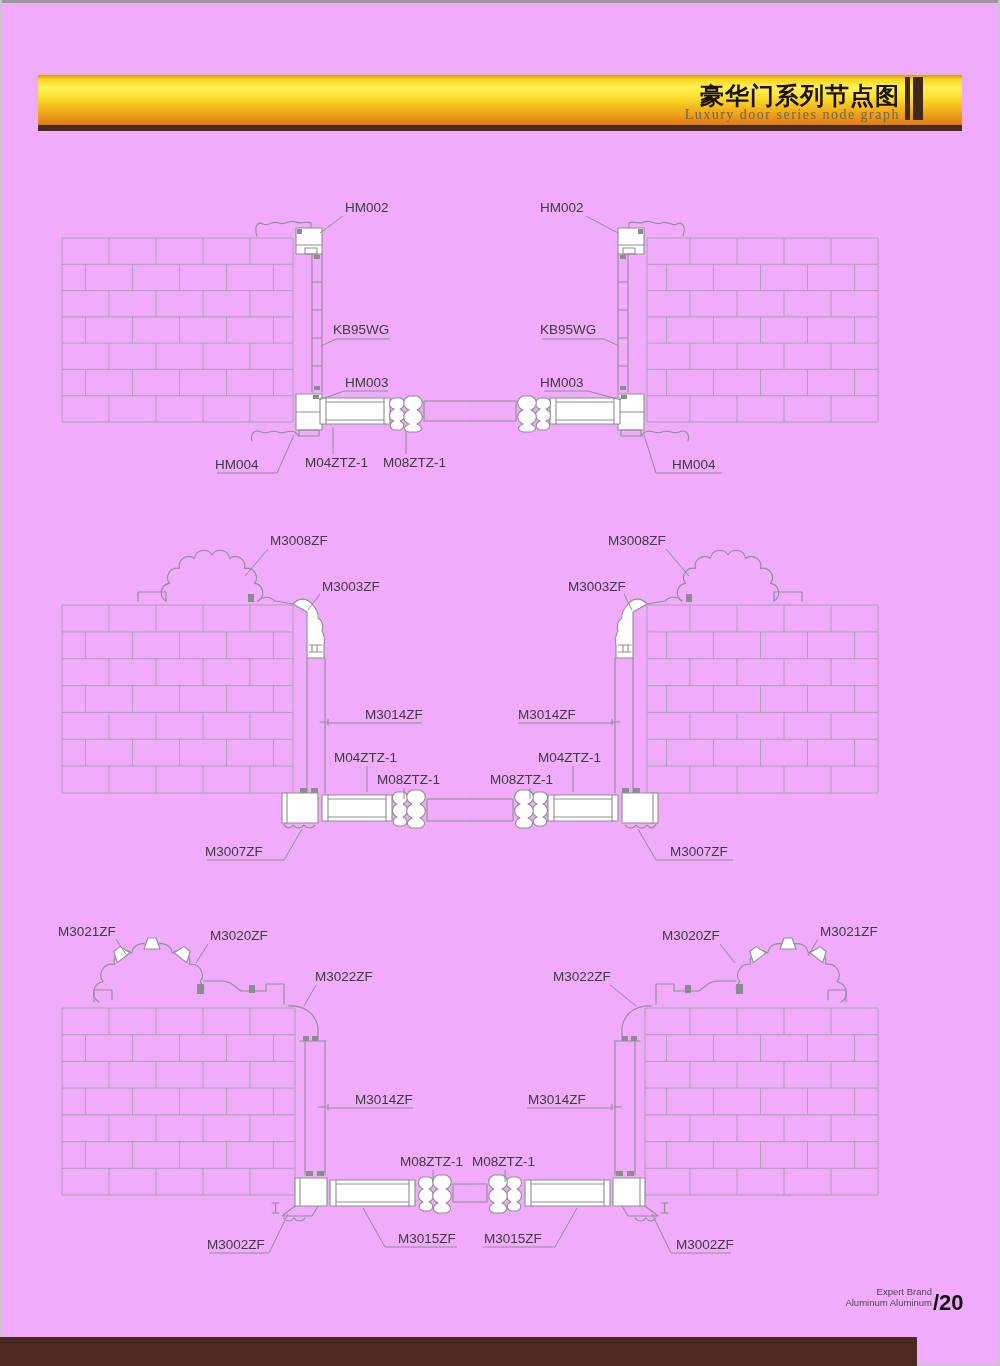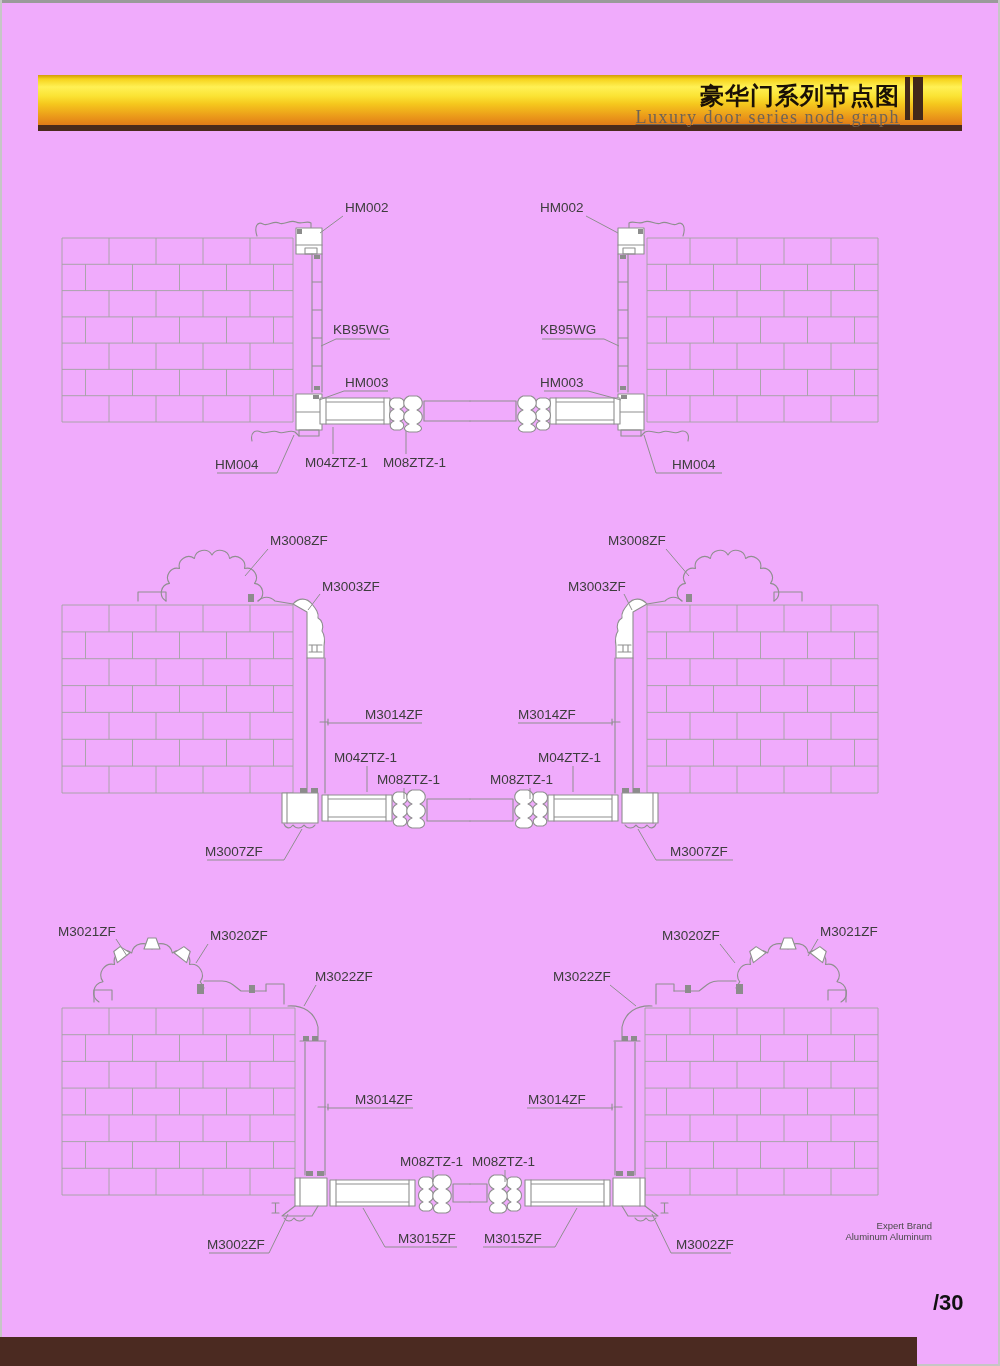--- a/index.html
+++ b/index.html
@@ -10,38 +10,38 @@
   .edge-right{position:absolute;right:0;top:0;width:2px;height:1366px;background:#c6c6c6;}
   .edge-bottom{position:absolute;left:0;bottom:0;width:1000px;height:2px;background:#c6c6c6;}
 
   
   .header-bar{position:absolute;left:38px;top:75px;width:924px;height:50px;
       background:linear-gradient(180deg,#d29c08 0%,#f6d31c 8%,#fff155 24%,#fbe334 42%,#f5c71d 58%,#ec9f1a 80%,#e17b18 100%);}
   .header-underline{position:absolute;left:38px;top:125px;width:924px;height:6px;background:#4a2a1b;}
   .cn-title{position:absolute;top:80px;right:100px;font-size:24px;font-weight:900;color:#1a1006;
       letter-spacing:1px;white-space:nowrap;}
   .en-title{position:absolute;top:107px;right:100px;font-family:"Liberation Serif",serif;
-      font-size:18px;letter-spacing:1.5px;color:#6e6356;white-space:nowrap;text-decoration:underline;}
+      font-size:14px;letter-spacing:1.5px;color:#6e6356;white-space:nowrap;}
   .vbar1{position:absolute;left:905px;top:77px;width:5px;height:43px;background:#42281a;}
   .vbar2{position:absolute;left:913px;top:77px;width:10px;height:43px;background:#42281a;}
 
   
   .diag{position:absolute;left:0;width:1000px;}
   #svg-d1{top:190px;height:300px;}
   #svg-d2{top:520px;height:360px;}
   #svg-d3{top:900px;height:370px;}
   .labels text{font:13.5px "Liberation Sans",sans-serif;fill:#3d3d3d;}
   .labels polyline{fill:none;stroke:#8f8f8f;stroke-width:1;}
   .prof{fill:none;stroke:#8f8f8f;stroke-width:1.1;stroke-linejoin:round;stroke-linecap:round;}
   .pfill{fill:#ffffff;stroke:#8f8f8f;stroke-width:1.1;stroke-linejoin:round;}
   .clip{fill:#8c8c8c;stroke:none;}
   [data-brickwall] path{fill:none;stroke:#a3a3a3;stroke-width:0.9;}
 
   
-  .footer-brand{position:absolute;right:68px;top:1220px;text-align:right;font-size:9.5px;
+  .footer-brand{position:absolute;right:68px;top:1286px;text-align:right;font-size:9.5px;
       line-height:11px;color:#4a4a4a;}
   .pagenum{position:absolute;left:933px;top:1290px;font-size:22px;font-weight:bold;color:#111;}
   .bottom-bar{position:absolute;left:0;top:1337px;width:917px;height:29px;background:#4b2a21;}
 </style>
 </head>
 <body>
 
 <div class="page">
   <div class="edge-top"></div>
   <div class="edge-left"></div>
@@ -215,15 +215,15 @@
         <text x="207" y="1249">M3002ZF</text>
         <polyline points="731,1253 671,1253 652,1214"></polyline>
         <text x="676" y="1249">M3002ZF</text>
       </g>
   </svg>
 
   <div class="footer-brand">
     <div>Expert Brand</div>
     <div>Aluminum Aluminum</div>
   </div>
-  <div class="pagenum">/30</div>
+  <div class="pagenum">/20</div>
   <div class="bottom-bar"></div>
 </div>
 
 </body></html>

